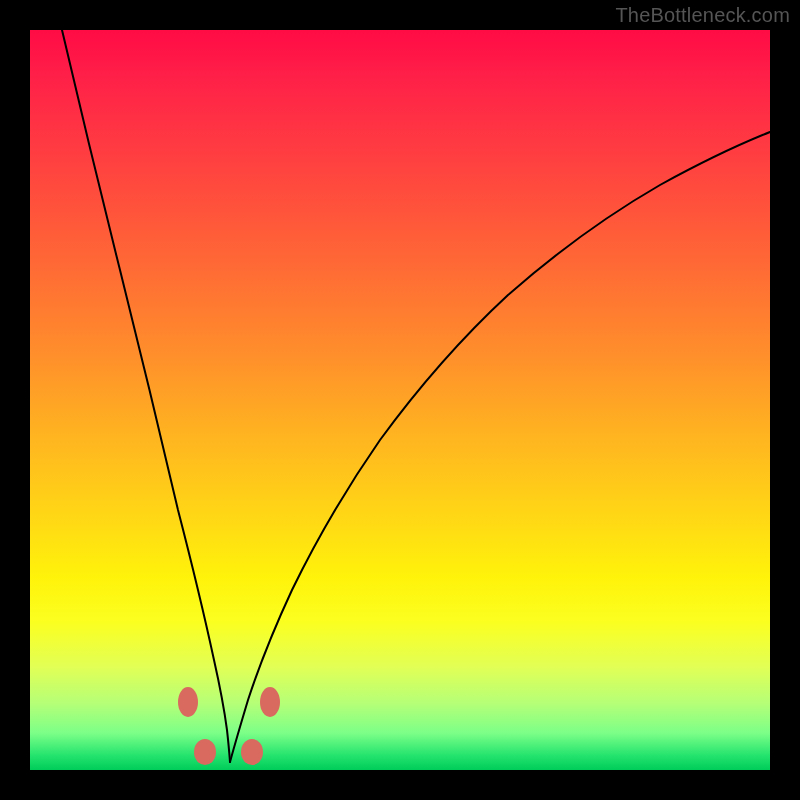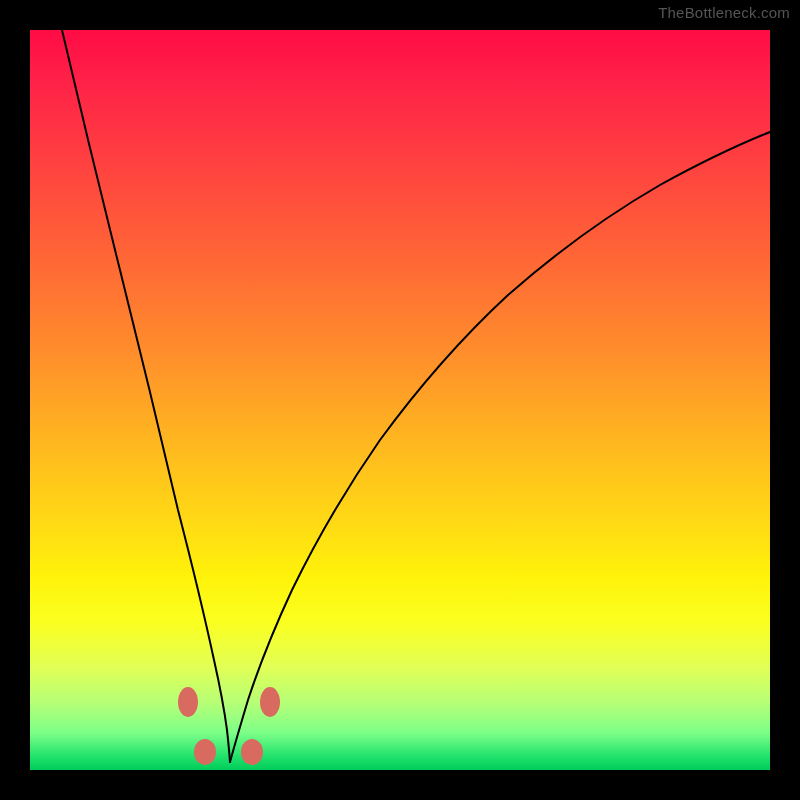--- a/index.html
+++ b/index.html
@@ -42,21 +42,21 @@
       #7cff88 95%,
       #25e46e 98%,
       #00cc5a 100%
     );
   }
   .watermark {
     position: absolute;
     top: 4px;
     right: 10px;
     color: #555;
-    font-size: 15px;
+    font-size: 20px;
     font-weight: 500;
     font-family: Arial, Helvetica, sans-serif;
     letter-spacing: 0.2px;
     user-select: none;
     margin-left: 40px;
   }
   svg.curve {
     position: absolute;
     top: 0;
     left: 0;

